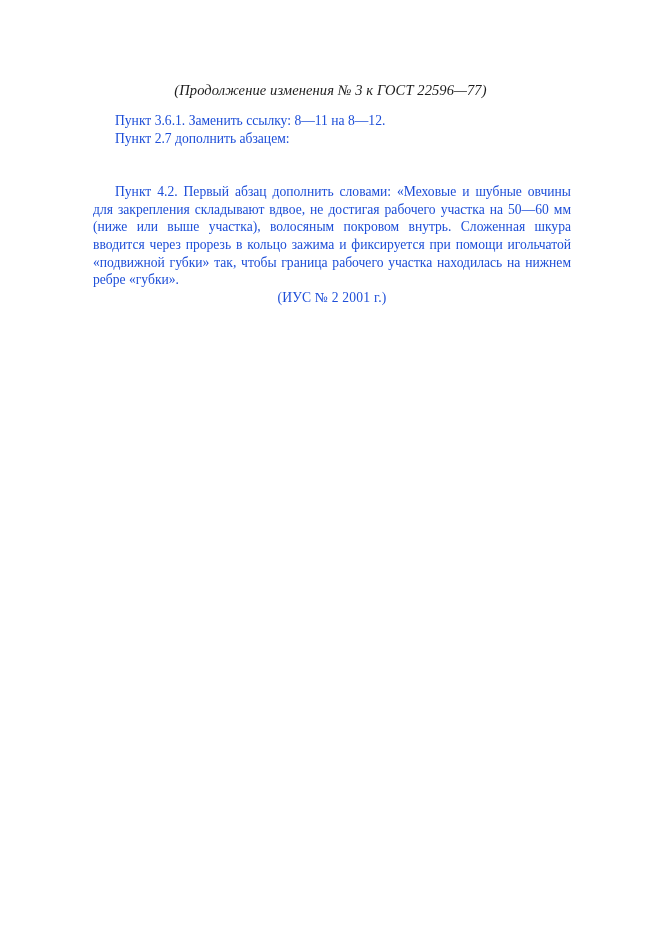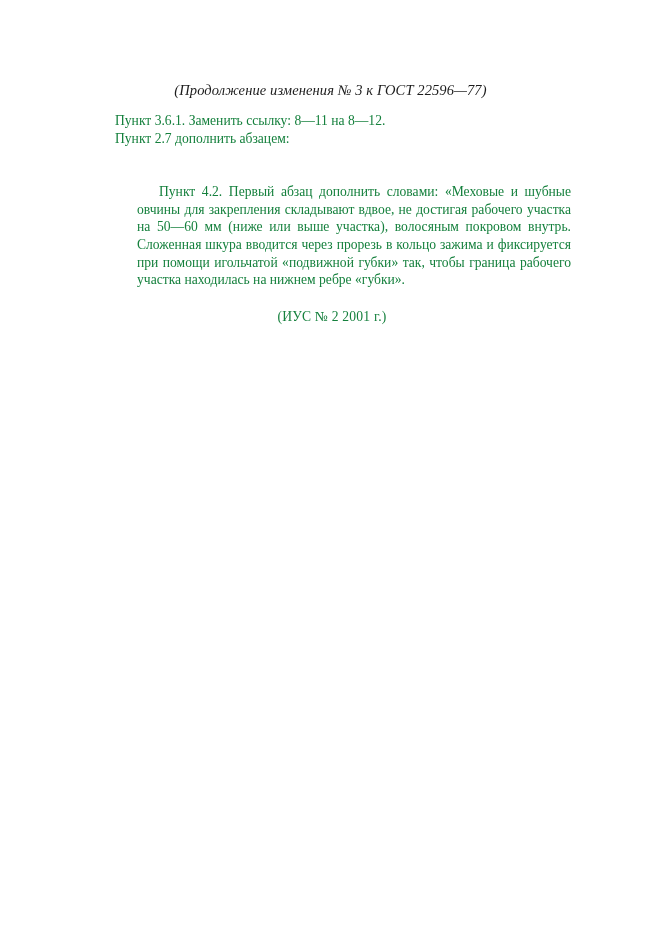--- a/index.html
+++ b/index.html
@@ -37,34 +37,32 @@
     left: 93px;
     width: 478px;
     top: 112px;
   }
   p {
     margin: 0;
     font-size: 13.6px;
     line-height: 17.6px;
     text-align: justify;
     text-justify: inter-word;
-    color: #15803d;
+    color: #1d4ed8;
   }
   p.indent {
     text-indent: 22px;
   }
   .gap-para {
     height: 17px;
   }
   .block2 {
     margin-top: 19px;
-    margin-left: 44px;
   }
   .iusline {
-    margin-top: 19px;
     text-align: center;
     font-size: 13.6px;
     letter-spacing: 0.2px;
   }
 </style>
 </head>
 <body>
 
 <div class="page">
 

